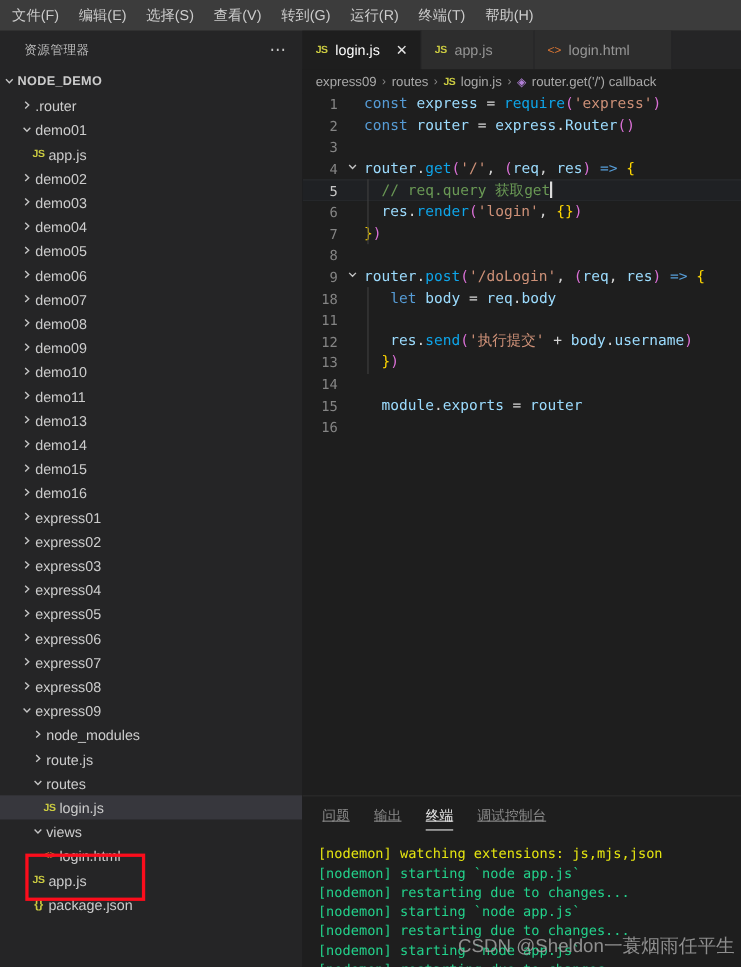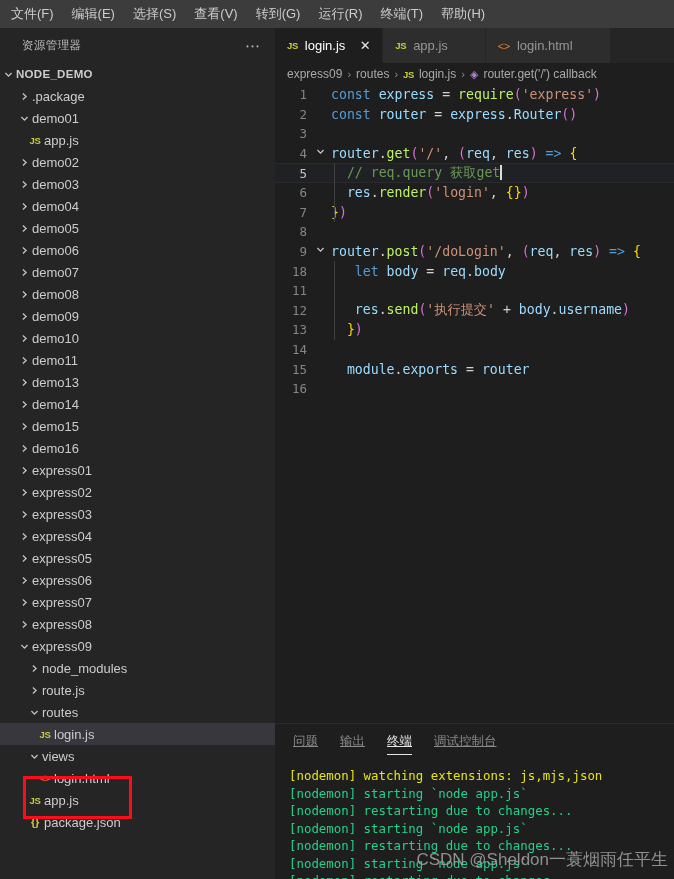--- a/index.html
+++ b/index.html
@@ -99,21 +99,21 @@
     color:#858585; font-size:12.5px; user-select:none;
   }
   .cur .gutter{ color:#c6c6c6; }
   .fold{
     width:14px; min-width:14px; color:#c5c5c5; font-size:9px; text-align:center;
     position:relative; top:-1px;
   }
   .codetext{ padding-left:4px; }
   .t-kw{ color:#569cd6; }       
   .t-var{ color:#9cdcfe; }      
-  .t-fn{ color:#bef264; }       
+  .t-fn{ color:#0ea5e9; }       
   .t-str{ color:#ce9178; }      
   .t-cmt{ color:#6a9955; }      
   .t-pun{ color:#d4d4d4; }
   .t-arrow{ color:#569cd6; }
   .t-brace{ color:#ffd700; }
   .t-paren{ color:#da70d6; }
   .cursor-caret{
     display:inline-block; width:1.6px; height:15px; background:#dcdcdc;
     vertical-align:-3px; margin-left:0px;
   }
@@ -176,21 +176,21 @@
           <span class="chev"><svg width="9" height="9" viewBox="0 0 10 10" fill="none" stroke="#c5c5c5" stroke-width="1.4">
               <polyline points="1.6,3.4 5,6.9 8.4,3.4"></polyline>
             </svg></span>
           <span class="lbl root-lbl">NODE_DEMO</span>
         </div>
         <div class="row">
           <span style="display:inline-block;width:16px"></span>
           <span class="chev"><svg width="9" height="9" viewBox="0 0 10 10" fill="none" stroke="#c5c5c5" stroke-width="1.4">
               <polyline points="3.2,1.6 6.8,5 3.2,8.4"></polyline>
             </svg></span>
-          <span class="lbl">.package</span>
+          <span class="lbl">.router</span>
         </div>
         <div class="row">
           <span style="display:inline-block;width:16px"></span>
           <span class="chev"><svg width="9" height="9" viewBox="0 0 10 10" fill="none" stroke="#c5c5c5" stroke-width="1.4">
               <polyline points="1.6,3.4 5,6.9 8.4,3.4"></polyline>
             </svg></span>
           <span class="lbl">demo01</span>
         </div>
         <div class="row">
           <span style="display:inline-block;width:26px"></span>

